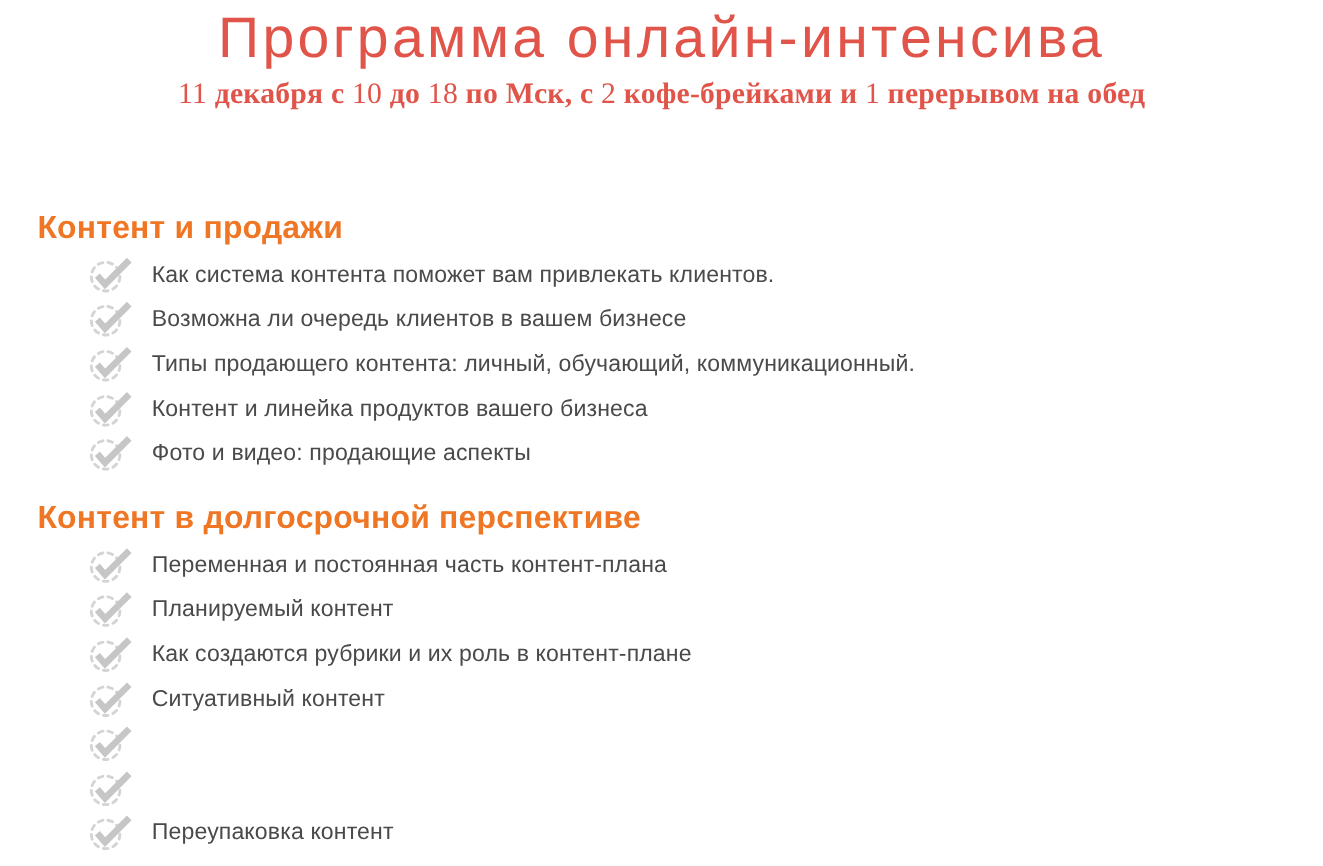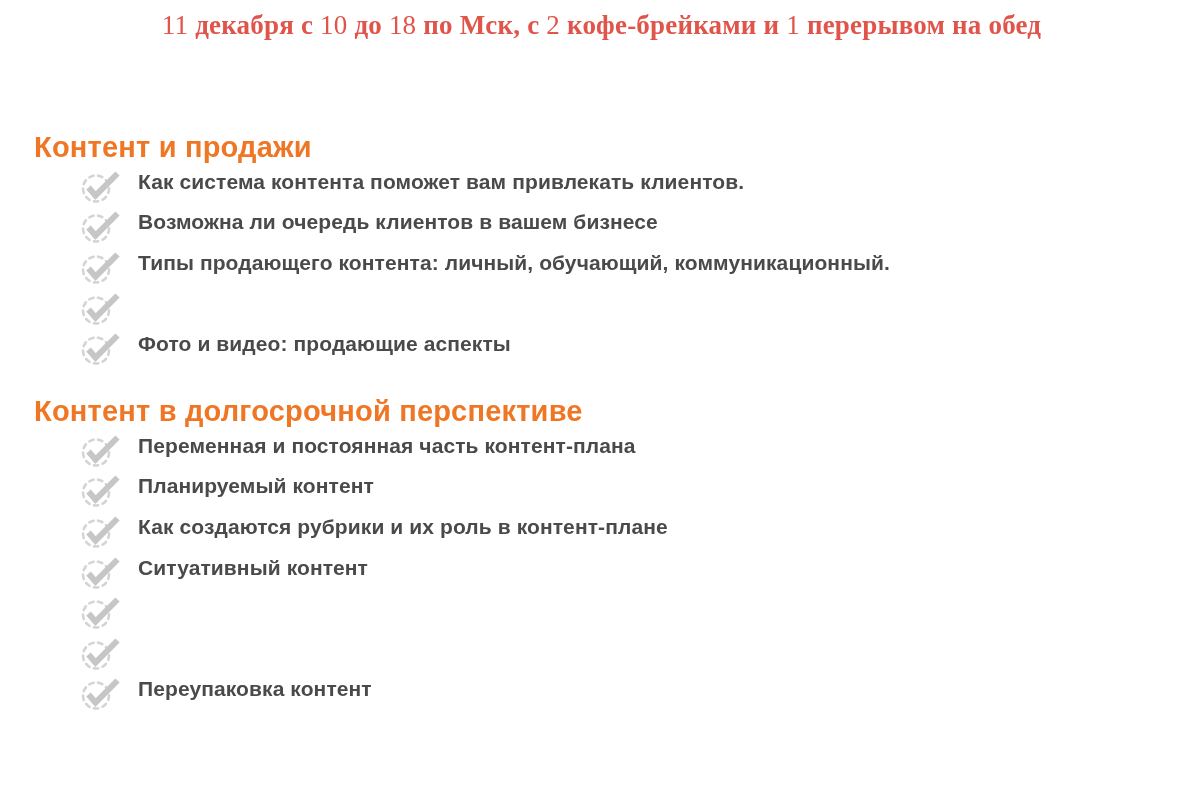--- a/index.html
+++ b/index.html
@@ -46,24 +46,23 @@
   .section-title{
     margin:0 0 6px 0;
     font-size:29px;
     font-weight:700;
     letter-spacing:0.2px;
     color:var(--heading-orange);
   }
   ul.items{list-style:none;margin:0;padding:0;}
   li.item{
     display:flex;
-    align-items:flex-start;
+    align-items:center;
     height:40.6px;
     padding-left:47px;
-    font-weight:bold;
   }
   .icon{
     flex:0 0 auto;
     width:40px;height:34px;
     margin-right:17px;
     display:inline-flex;
     align-items:center;
   }
   .icon svg{display:block;width:40px;height:34px;}
   .item-text{
@@ -71,20 +70,21 @@
     letter-spacing:0.1px;
     color:var(--item-text);
     white-space:nowrap;
   }
 </style>
 </head>
 <body>
 
 <div class="page">
   <header class="header">
+    <h1 class="page-title">Программа онлайн-интенсива</h1>
     <div class="page-subtitle"><span class="seg-light">11</span><span class="seg-bold"> декабря с </span><span class="seg-light">10</span><span class="seg-bold"> до </span><span class="seg-light">18</span><span class="seg-bold"> по Мск, с </span><span class="seg-light">2</span><span class="seg-bold"> кофе-брейками и </span><span class="seg-light">1</span><span class="seg-bold"> перерывом на обед</span></div>
   </header>
   <main class="content">
   <section class="section section-first">
     <h2 class="section-title">Контент и продажи</h2>
     <ul class="items">
   <li class="item">
     <span class="icon">
       <svg viewBox="0 0 40 34" aria-hidden="true">
         <circle cx="15" cy="18.5" r="13" fill="none" stroke="var(--icon-circle)" stroke-width="2.6" stroke-dasharray="4.4 4.6" stroke-linecap="round"></circle>
@@ -114,20 +114,21 @@
     <span class="item-text">Типы продающего контента: личный, обучающий, коммуникационный.</span>
   </li>
 
   <li class="item">
     <span class="icon">
       <svg viewBox="0 0 40 34" aria-hidden="true">
         <circle cx="15" cy="18.5" r="13" fill="none" stroke="var(--icon-circle)" stroke-width="2.6" stroke-dasharray="4.4 4.6" stroke-linecap="round"></circle>
         <path d="M7.5 17.5 L14.5 25.5 L36.5 3.5" fill="none" stroke="var(--icon-check)" stroke-width="6" stroke-linecap="butt" stroke-linejoin="miter"></path>
       </svg>
     </span>
+    <span class="item-text">Контент и линейка продуктов вашего бизнеса</span>
   </li>
 
   <li class="item">
     <span class="icon">
       <svg viewBox="0 0 40 34" aria-hidden="true">
         <circle cx="15" cy="18.5" r="13" fill="none" stroke="var(--icon-circle)" stroke-width="2.6" stroke-dasharray="4.4 4.6" stroke-linecap="round"></circle>
         <path d="M7.5 17.5 L14.5 25.5 L36.5 3.5" fill="none" stroke="var(--icon-check)" stroke-width="6" stroke-linecap="butt" stroke-linejoin="miter"></path>
       </svg>
     </span>
     <span class="item-text">Фото и видео: продающие аспекты</span>

